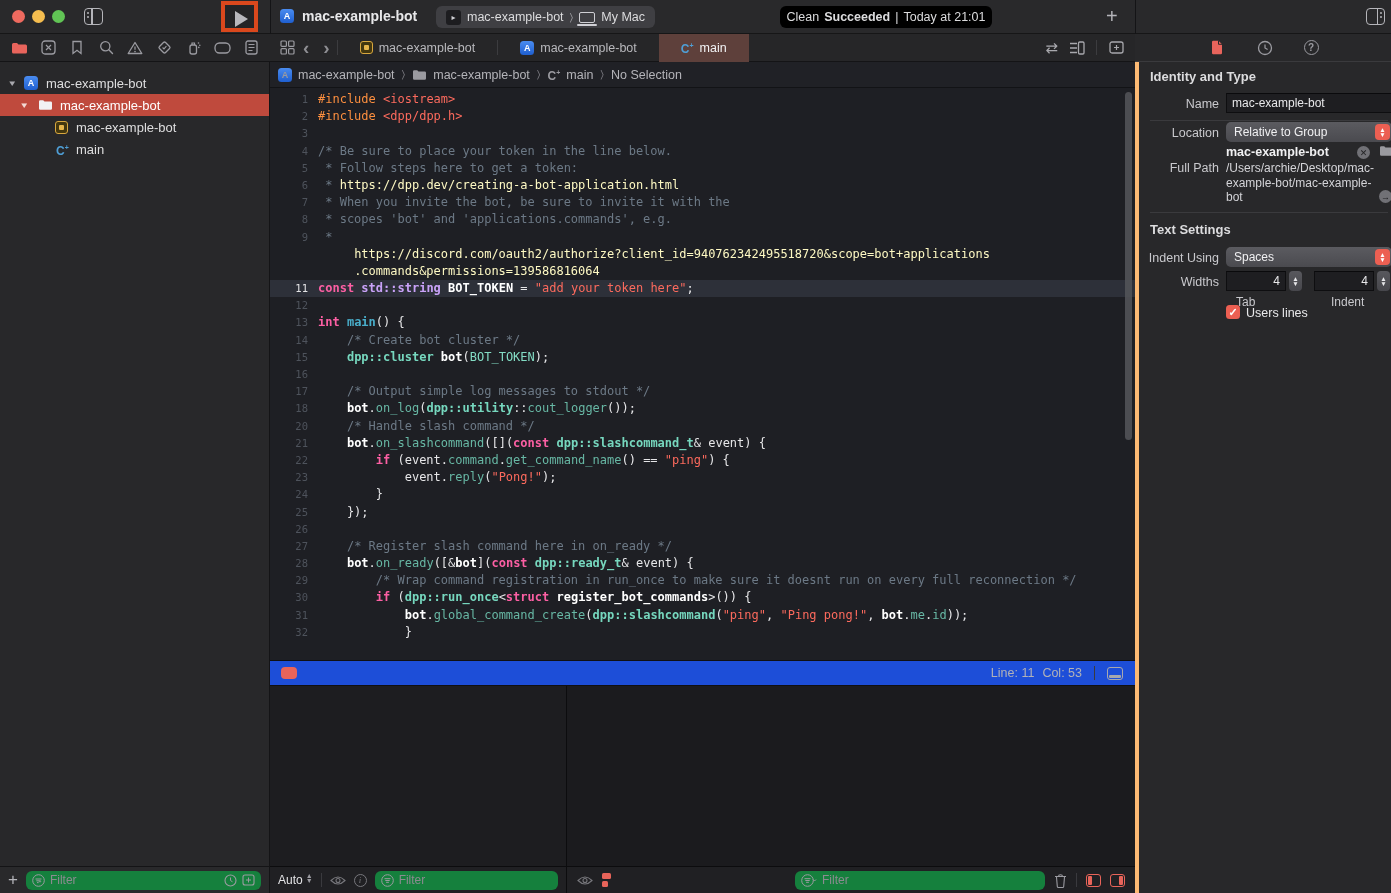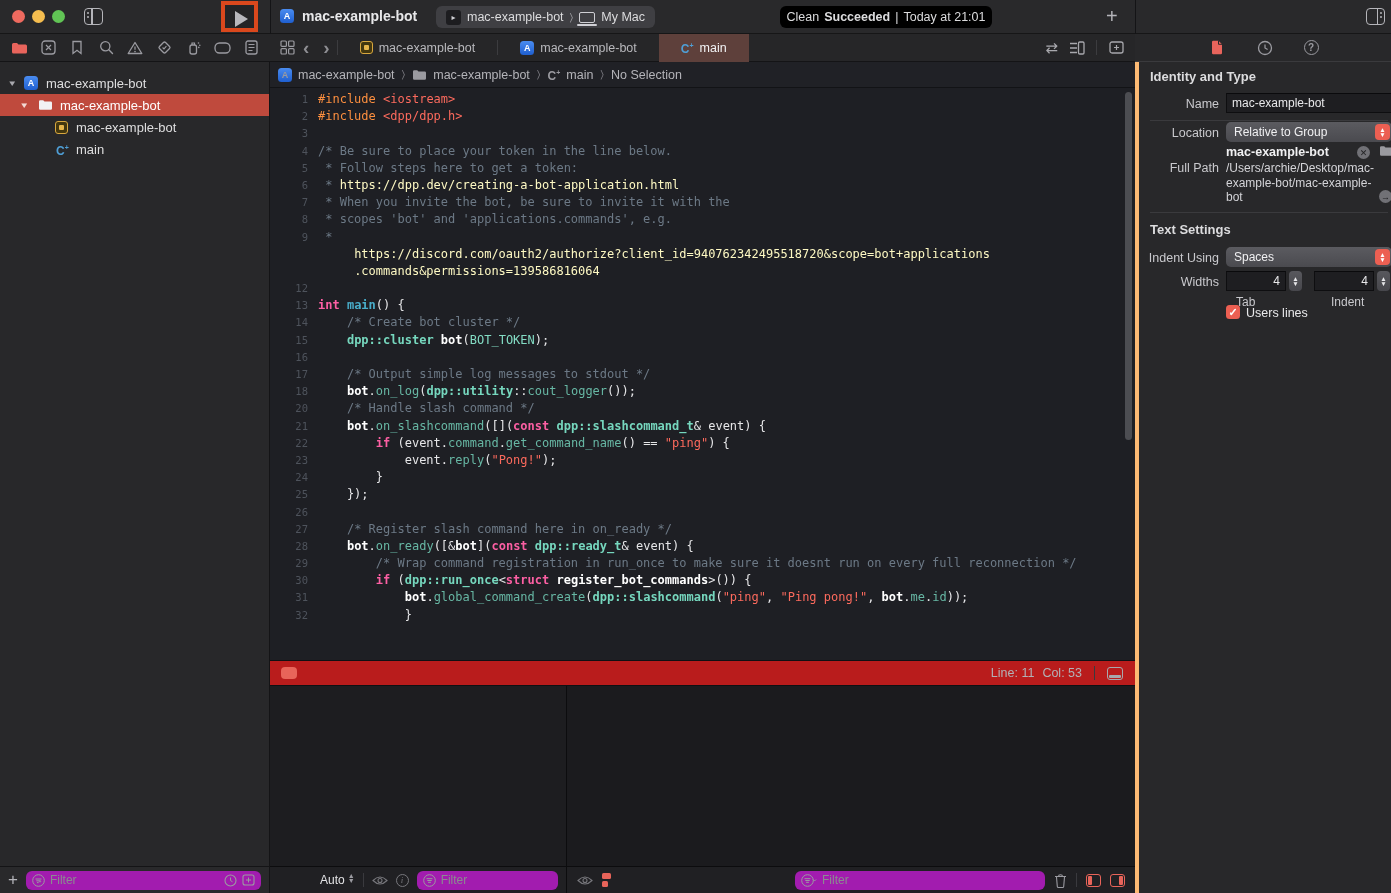--- a/index.html
+++ b/index.html
@@ -63,21 +63,21 @@
 
   
   #navigator { left:0; top:62px; width:270px; height:804px; background:#28282a; border-right:1px solid #141416; }
   .tree-row { position:relative; height:22px; display:flex; align-items:center; font-size:13px; color:#dededf; }
   .tree-row.selected { background:#bf4a3d; color:#fff; }
   .tree-chevron { position:absolute; font-size:9px; color:#a9a9ae; transform:scaleX(1.3); }
   .tree-row.selected .tree-chevron { color:#f2d9d4; }
   .tree-icon { position:absolute; display:flex; align-items:center; }
   .tree-label { position:absolute; white-space:nowrap; }
   #nav-bottombar { left:0; top:866px; width:270px; height:27px; background:#29292b; border-top:1px solid #141416; border-right:1px solid #141416; display:flex; align-items:center; }
-  .filter-pill { background:#a21caf; border-radius:6px; height:19px; display:flex; align-items:center; padding:0 6px; gap:5px; }
+  .filter-pill { background:#15803d; border-radius:6px; height:19px; display:flex; align-items:center; padding:0 6px; gap:5px; }
   .filter-pill input { background:transparent; border:none; outline:none; color:#d8d8dc; font-size:12px; width:100%; font-family:"Liberation Sans",sans-serif; }
   .filter-pill input::placeholder { color:#8b8b90; }
   .filter-glyph { color:#9b9ba1; flex:0 0 auto; display:flex; }
   .plus-btn { color:#b5b5ba; font-size:17px; padding:0 8px; }
 
   
   #editor { left:270px; top:88px; width:865px; height:572px; background:#1e1f24; overflow:hidden; font-family:"DejaVu Sans Mono","Liberation Mono",monospace; font-size:12px; line-height:17.2px; padding-top:3px; }
   .code-line { position:relative; height:17.2px; white-space:pre; }
   .code-line.current { background:#2d3039; }
   .lnum { position:absolute; left:0; width:38px; text-align:right; color:#4e535c; font-size:10.5px; }
@@ -91,33 +91,33 @@
   .tk-typ { color:#c9a2f8; font-weight:bold; }
   .tk-ptyp{ color:#76d7be; font-weight:bold; }
   .tk-cnst{ color:#83dcc4; }
   .tk-fn  { color:#67b7a4; }
   .tk-decl{ color:#49aecb; font-weight:bold; }
   .tk-b   { color:#ffffff; font-weight:bold; }
   .tk-pl  { color:#e6e6e8; }
   #editor-scrollbar { left:1125px; top:92px; width:7px; height:348px; background:#55565b; border-radius:4px; opacity:.85; }
 
   
-  #debugbar { left:270px; top:660px; width:865px; height:26px; background:#b91c1c; border-top:1px solid #101013; border-bottom:1px solid #101013; display:flex; align-items:center; }
+  #debugbar { left:270px; top:660px; width:865px; height:26px; background:#1d4ed8; border-top:1px solid #101013; border-bottom:1px solid #101013; display:flex; align-items:center; }
   #breakpoints-toggle { margin-left:11px; width:16px; height:12px; background:#e8645a; border-radius:4px; }
   #linecol { margin-left:auto; color:#b2b2b7; font-size:12.5px; display:flex; gap:8px; }
   #debug-hide-icon { width:16px; height:13px; border:1.5px solid #a8a8ad; border-radius:3px; position:relative; margin:0 12px 0 12px; }
   #debug-hide-icon::after { content:""; position:absolute; left:1px; right:1px; bottom:1px; height:3px; background:#a8a8ad; border-radius:1px; }
 
   
   #variables-pane { left:270px; top:686px; width:297px; height:180px; background:#1d1d20; border-right:1px solid #0c0c0e; }
   #console-pane { left:567px; top:686px; width:568px; height:180px; background:#1b1b1e; }
   #variables-bar { left:270px; top:866px; width:297px; height:27px; background:#202023; border-top:1px solid #0c0c0e; border-right:1px solid #0c0c0e; display:flex; align-items:center; gap:8px; padding:0 8px; }
   #console-bar { left:567px; top:866px; width:568px; height:27px; background:#202023; border-top:1px solid #0c0c0e; display:flex; align-items:center; gap:9px; padding:0 10px; }
   .mini-icon { color:#77777c; display:flex; align-items:center; }
-  #scope-selector { color:#e2e2e4; font-size:12px; display:flex; align-items:flex-start; gap:3px;margin-left:42px; }
+  #scope-selector { color:#e2e2e4; font-size:12px; display:flex; align-items:flex-start; gap:3px; }
   .updown { display:inline-flex; flex-direction:column; line-height:5px; font-size:7px; color:#9b9ba1; }
   .bar-divider { width:1px; height:14px; background:#3a3a3e; }
   .console-mode-icon { display:inline-flex; flex-direction:column; gap:2px; }
   .console-mode-icon i { width:9px; height:6px; background:#e8645a; border-radius:1.5px; display:block; }
   .pane-toggle { width:15px; height:13px; border:1.5px solid #e8645a; border-radius:3px; position:relative; }
   .pane-toggle.left-fill::after { content:""; position:absolute; left:1px; top:1px; bottom:1px; width:4px; background:#e8645a; border-radius:1px; }
   .pane-toggle.right-fill::after { content:""; position:absolute; right:1px; top:1px; bottom:1px; width:4px; background:#e8645a; border-radius:1px; }
 
   
   #inspector { left:1135px; top:62px; width:256px; height:831px; background:#28282a; border-left:4px solid #fdba74; font-size:12.5px; }
@@ -395,20 +395,21 @@
       <div class="code-line"><span class="lnum">2</span><span class="ltext"><span class="tk-pre">#include </span><span class="tk-str">&lt;dpp/dpp.h&gt;</span></span></div>
       <div class="code-line"><span class="lnum">3</span><span class="ltext"></span></div>
       <div class="code-line"><span class="lnum">4</span><span class="ltext"><span class="tk-cmt">/* Be sure to place your token in the line below.</span></span></div>
       <div class="code-line"><span class="lnum">5</span><span class="ltext"><span class="tk-cmt"> * Follow steps here to get a token:</span></span></div>
       <div class="code-line"><span class="lnum">6</span><span class="ltext"><span class="tk-cmt"> * </span><span class="tk-url">https://dpp.dev/creating-a-bot-application.html</span></span></div>
       <div class="code-line"><span class="lnum">7</span><span class="ltext"><span class="tk-cmt"> * When you invite the bot, be sure to invite it with the</span></span></div>
       <div class="code-line"><span class="lnum">8</span><span class="ltext"><span class="tk-cmt"> * scopes 'bot' and 'applications.commands', e.g.</span></span></div>
       <div class="code-line"><span class="lnum">9</span><span class="ltext"><span class="tk-cmt"> *</span></span></div>
       <div class="code-line"><span class="lnum"></span><span class="ltext"><span class="tk-pl">     </span><span class="tk-url">https://discord.com/oauth2/authorize?client_id=940762342495518720&amp;scope=bot+applications</span></span></div>
       <div class="code-line"><span class="lnum"></span><span class="ltext"><span class="tk-pl">     </span><span class="tk-url">.commands&amp;permissions=139586816064</span></span></div>
+      <div class="code-line current"><span class="lnum">11</span><span class="ltext"><span class="tk-kw">const</span><span class="tk-pl"> </span><span class="tk-typ">std::string</span><span class="tk-pl"> </span><span class="tk-b">BOT_TOKEN</span><span class="tk-pl"> = </span><span class="tk-str">"add your token here"</span><span class="tk-pl">;</span></span></div>
       <div class="code-line"><span class="lnum">12</span><span class="ltext"></span></div>
       <div class="code-line"><span class="lnum">13</span><span class="ltext"><span class="tk-kw">int</span><span class="tk-pl"> </span><span class="tk-decl">main</span><span class="tk-pl">() {</span></span></div>
       <div class="code-line"><span class="lnum">14</span><span class="ltext"><span class="tk-pl">    </span><span class="tk-cmt">/* Create bot cluster */</span></span></div>
       <div class="code-line"><span class="lnum">15</span><span class="ltext"><span class="tk-pl">    </span><span class="tk-ptyp">dpp::cluster</span><span class="tk-pl"> </span><span class="tk-b">bot</span><span class="tk-pl">(</span><span class="tk-cnst">BOT_TOKEN</span><span class="tk-pl">);</span></span></div>
       <div class="code-line"><span class="lnum">16</span><span class="ltext"></span></div>
       <div class="code-line"><span class="lnum">17</span><span class="ltext"><span class="tk-pl">    </span><span class="tk-cmt">/* Output simple log messages to stdout */</span></span></div>
       <div class="code-line"><span class="lnum">18</span><span class="ltext"><span class="tk-pl">    </span><span class="tk-b">bot</span><span class="tk-pl">.</span><span class="tk-fn">on_log</span><span class="tk-pl">(</span><span class="tk-ptyp">dpp::utility</span><span class="tk-pl">::</span><span class="tk-fn">cout_logger</span><span class="tk-pl">());</span></span></div>
       <div class="code-line"><span class="lnum">20</span><span class="ltext"><span class="tk-pl">    </span><span class="tk-cmt">/* Handle slash command */</span></span></div>
       <div class="code-line"><span class="lnum">21</span><span class="ltext"><span class="tk-pl">    </span><span class="tk-b">bot</span><span class="tk-pl">.</span><span class="tk-fn">on_slashcommand</span><span class="tk-pl">([](</span><span class="tk-kw">const</span><span class="tk-pl"> </span><span class="tk-ptyp">dpp::slashcommand_t</span><span class="tk-pl">&amp; event) {</span></span></div>
       <div class="code-line"><span class="lnum">22</span><span class="ltext"><span class="tk-pl">        </span><span class="tk-kw">if</span><span class="tk-pl"> (event.</span><span class="tk-fn">command</span><span class="tk-pl">.</span><span class="tk-fn">get_command_name</span><span class="tk-pl">() == </span><span class="tk-str">"ping"</span><span class="tk-pl">) {</span></span></div>

